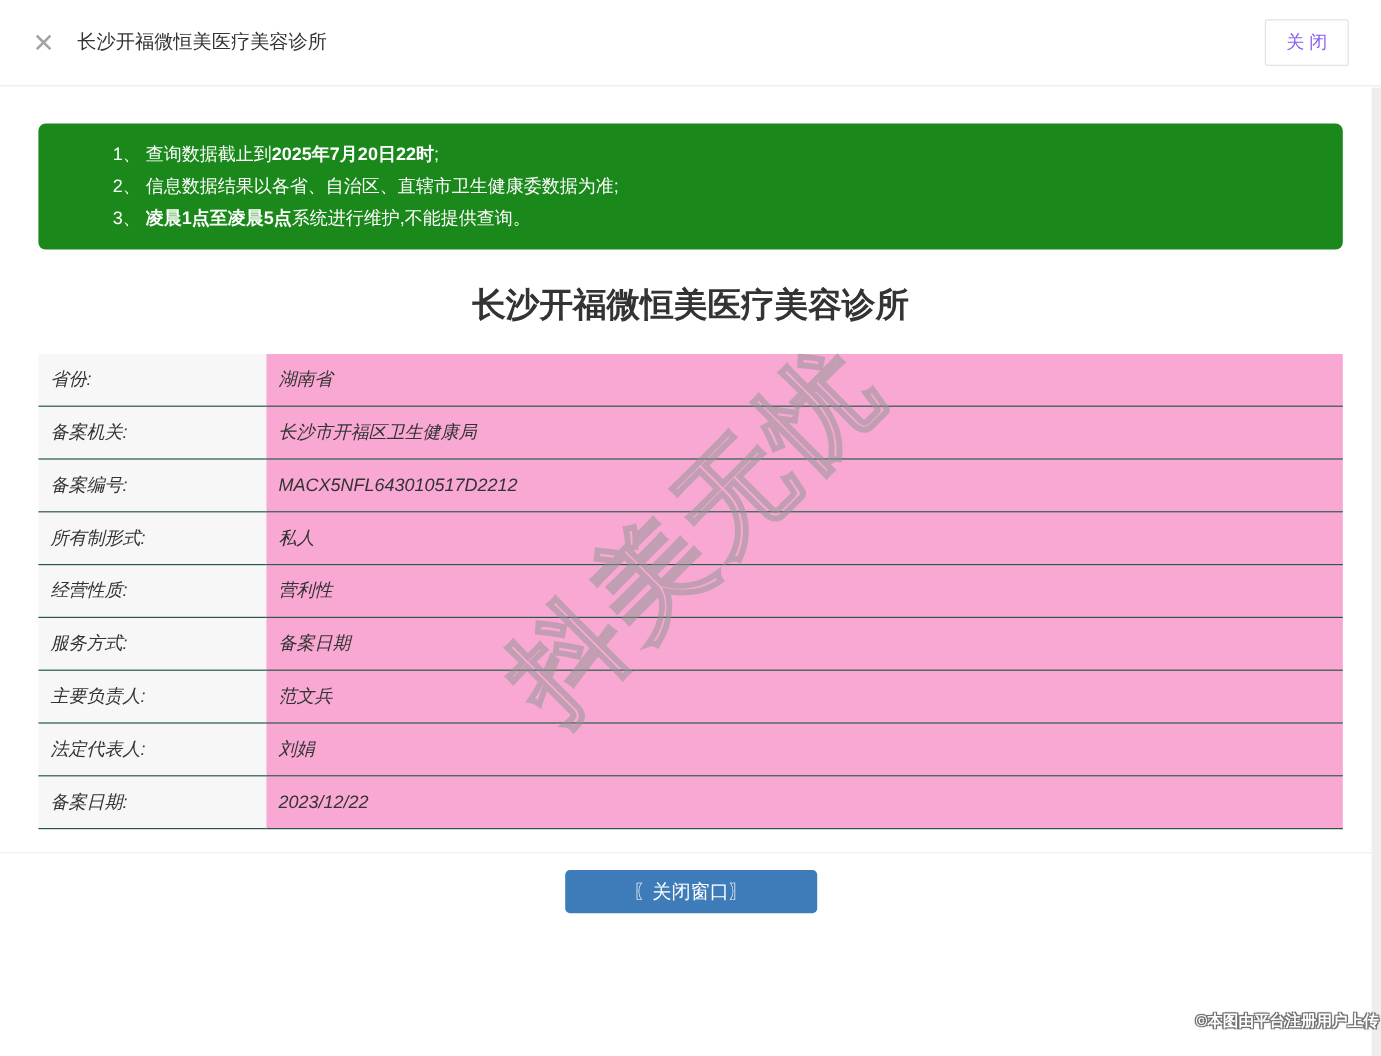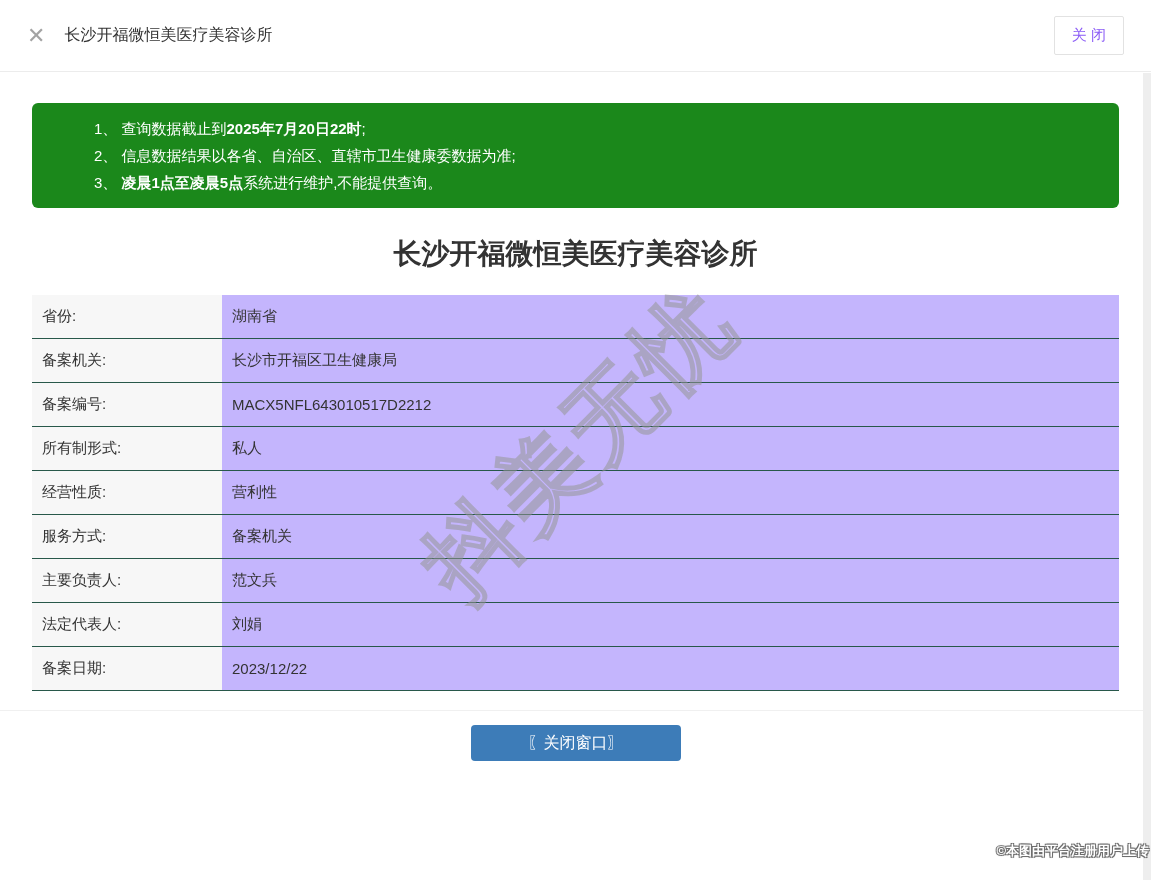--- a/index.html
+++ b/index.html
@@ -65,28 +65,29 @@
     line-height: 36px;
     font-weight: 700;
     color: #333;
   }
 
   table.info {
     width: 100%;
     border-collapse: collapse;
     font-size: 15px;
     color: #333;
+    font-style: italic;
   }
   table.info tr { border-bottom: 1px solid #28584a; }
   table.info td { padding: 12px 10px; vertical-align: middle; }
   td.lbl {
     width: 190px;
     background: #f7f7f7;
   }
-  td.val { padding-left: 13px; background: #c4b5fd; }
+  td.val { padding-left: 13px; background: #f9a8d4; }
 
   
   .footer-divider {
     margin-top: 19px;
     border-top: 1px solid #f0f0f0;
     width: 100%;
   }
   .footer {
     text-align: center;
     padding-top: 14px;
@@ -179,21 +180,21 @@
         <tr>
         <td class="lbl">所有制形式:</td>
         <td class="val">私人</td>
       </tr>
         <tr>
         <td class="lbl">经营性质:</td>
         <td class="val">营利性</td>
       </tr>
         <tr>
         <td class="lbl">服务方式:</td>
-        <td class="val">备案机关</td>
+        <td class="val">备案日期</td>
       </tr>
         <tr>
         <td class="lbl">主要负责人:</td>
         <td class="val">范文兵</td>
       </tr>
         <tr>
         <td class="lbl">法定代表人:</td>
         <td class="val">刘娟</td>
       </tr>
         <tr>

